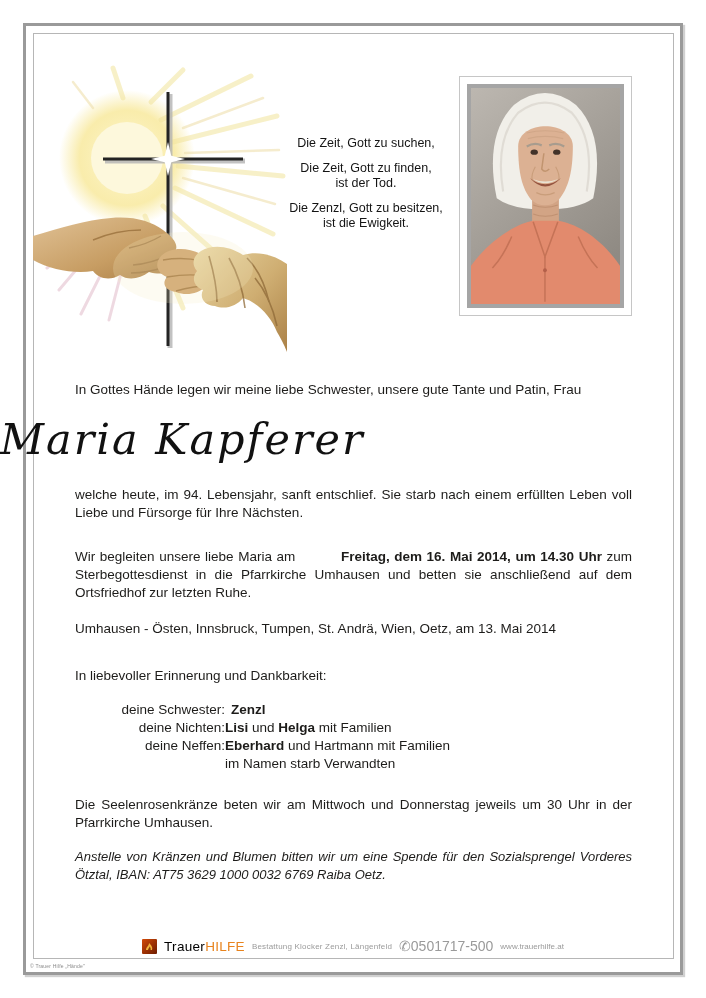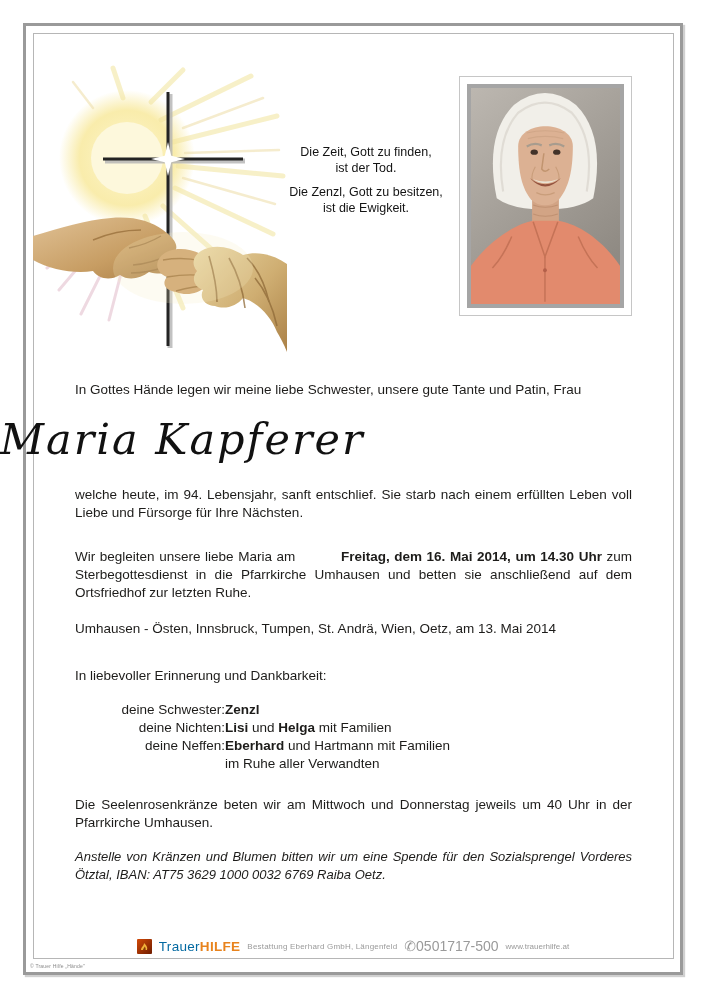--- a/index.html
+++ b/index.html
@@ -51,22 +51,22 @@
   .family .lbl{width:115px;flex:0 0 115px;text-align:right;}
   .p-rosary{top:796px;}
   .p-donation{top:848px;font-style:italic;font-size:13px;}
   
   .footer{
     position:absolute;left:34px;top:936px;width:638px;height:20px;
     display:flex;align-items:center;justify-content:center;gap:7px;
   }
   .logo-box{width:15px;height:15px;flex:0 0 15px;}
   .brand{font-size:13.5px;letter-spacing:.3px;white-space:nowrap;}
-  .brand .b1{color:#0369a1;}
-  .brand .b2{color:#e8831d;font-weight:700;}
+  .brand .b1{color:#000000;}
+  .brand .b2{color:#e8831d;font-weight:400;}
   .foot-info{font-size:8px;color:#9a9a9a;white-space:nowrap;letter-spacing:.2px;}
   .foot-phone{font-size:14px;color:#9a9a9a;white-space:nowrap;text-align:center;}
   .foot-site{font-size:8px;color:#9a9a9a;white-space:nowrap;}
   .copyright{
     position:absolute;left:30px;top:963px;font-size:5px;color:#8a8a8a;
     letter-spacing:.2px;
   }
 </style>
 </head>
 <body>
@@ -169,20 +169,21 @@
       <path d="M176,198 C180,212 184,228 184,244"></path>
       <path d="M222,220 C232,232 240,250 244,268"></path>
     </g>
 
     <ellipse cx="150" cy="210" rx="70" ry="36" fill="#f6ecc6" opacity=".22"></ellipse>
   </svg>
 </div>
 
 <div class="poem">
   <div class="stanza">
+    <div>Die Zeit, Gott zu suchen,</div>
   </div>
   <div class="stanza">
     <div>Die Zeit, Gott zu finden,</div>
     <div>ist der Tod.</div>
   </div>
   <div class="stanza">
     <div>Die Zenzl, Gott zu besitzen,</div>
     <div>ist die Ewigkeit.</div>
   </div>
 </div>
@@ -244,51 +245,51 @@
 
 <div class="tblock j p-funeral"><span>Wir begleiten unsere liebe Maria am </span><span style="font-weight: bold; margin-left: 41px;">Freitag, dem 16. Mai 2014, um 14.30 Uhr</span><span> zum Sterbegottesdienst in die Pfarrkirche Umhausen und betten sie anschließend auf dem Ortsfriedhof zur letzten Ruhe.</span></div>
 
 <div class="tblock p-cities">Umhausen - Östen, Innsbruck, Tumpen, St. Andrä, Wien, Oetz, am 13. Mai 2014</div>
 
 <div class="tblock p-memory">In liebevoller Erinnerung und Dankbarkeit:</div>
 
 <div class="family">
   <div class="row">
     <span class="lbl">deine Schwester:</span>
-    <span><span style="font-weight: bold;">Zenzl</span></span>
+    <span><span style="font-weight: bold; margin-left: 6px;">Zenzl</span></span>
   </div>
   <div class="row">
     <span class="lbl">deine Nichten:</span>
     <span><span style="font-weight: bold;">Lisi</span><span> und </span><span style="font-weight: bold;">Helga</span><span> mit Familien</span></span>
   </div>
   <div class="row">
     <span class="lbl">deine Neffen:</span>
     <span><span style="font-weight: bold;">Eberhard</span><span> und </span><span style="font-weight: normal;">Hartmann</span><span> mit Familien</span></span>
   </div>
   <div class="row">
     <span class="lbl"></span>
-    <span><span>im Ruhe aller Verwandten</span></span>
-  </div>
-</div>
-
-<div class="tblock j p-rosary">Die Seelenrosenkränze beten wir am Mittwoch und Donnerstag jeweils um 40 Uhr in der Pfarrkirche Umhausen.</div>
+    <span><span>im Namen starb Verwandten</span></span>
+  </div>
+</div>
+
+<div class="tblock j p-rosary">Die Seelenrosenkränze beten wir am Mittwoch und Donnerstag jeweils um 30 Uhr in der Pfarrkirche Umhausen.</div>
 
 <div class="tblock j p-donation">Anstelle von Kränzen und Blumen bitten wir um eine Spende für den Sozialsprengel Vorderes Ötztal, IBAN: AT75 3629 1000 0032 6769 Raiba Oetz.</div>
 
 <div class="footer">
   <svg class="logo-box" viewBox="0 0 15 15">
     <defs>
       <linearGradient id="lg" x1="0" y1="0" x2="1" y2="1">
         <stop offset="0%" stop-color="#d24a08"></stop>
         <stop offset="100%" stop-color="#6e1c00"></stop>
       </linearGradient>
     </defs>
     <rect x="0" y="0" width="15" height="15" rx="1" fill="url(#lg)"></rect>
     <path d="M4,11 C4,8 7,7 7,4 C9,6 11,8 10,11 Z" fill="#f2b23a"></path>
     <path d="M6,11 C6,9.5 7.5,9 7.5,7.5 C8.6,8.6 9,9.8 8.6,11 Z" fill="#8a3c0a"></path>
   </svg>
   <span class="brand"><span class="b1">Trauer</span><span class="b2">HILFE</span></span>
-  <span class="foot-info">Bestattung Eberhard GmbH, Längenfeld</span>
+  <span class="foot-info">Bestattung Klocker Zenzl, Längenfeld</span>
   <span class="foot-phone"><span>✆</span><span>0501717-500</span></span>
   <span class="foot-site">www.trauerhilfe.at</span>
 </div>
 
 <div class="copyright">© Trauer Hilfe „Hände"</div>
 
 </body></html>

